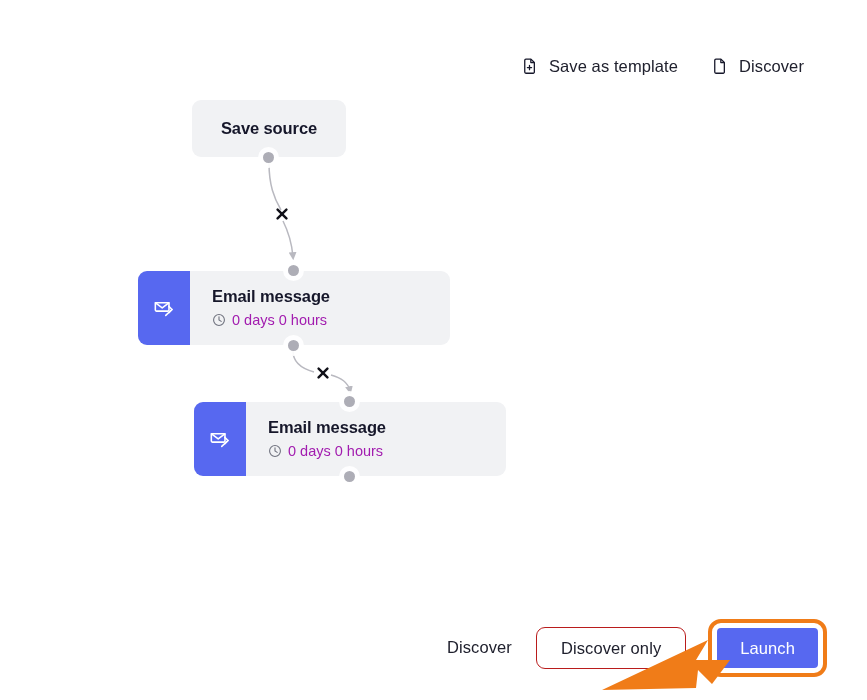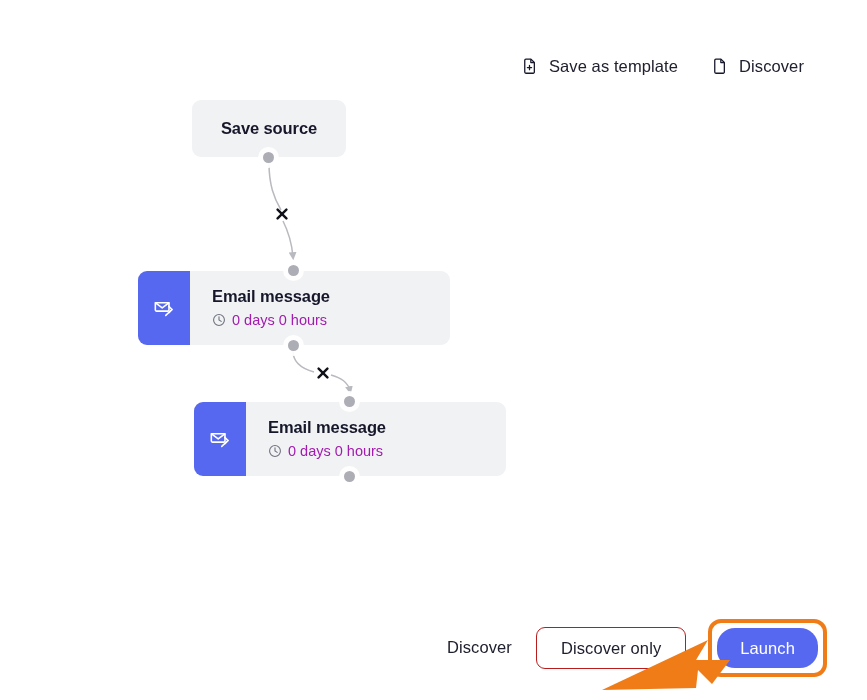--- a/index.html
+++ b/index.html
@@ -150,21 +150,21 @@
     position: relative;
     padding: 5px;
     border-radius: 13px;
     border: 4px solid #f07c18;
   }
   .btn-primary {
     font-size: 16.5px;
     color: #ffffff;
     background: #5768f0;
     border: none;
-    border-radius: 18px;
+    border-radius: 4px;
     padding: 12px 23px;
     cursor: pointer;
     font-family: "Liberation Sans", sans-serif;
     letter-spacing: .1px;
     line-height: 1;
   }
 
   
   .cursor-arrow {
     position: absolute;

